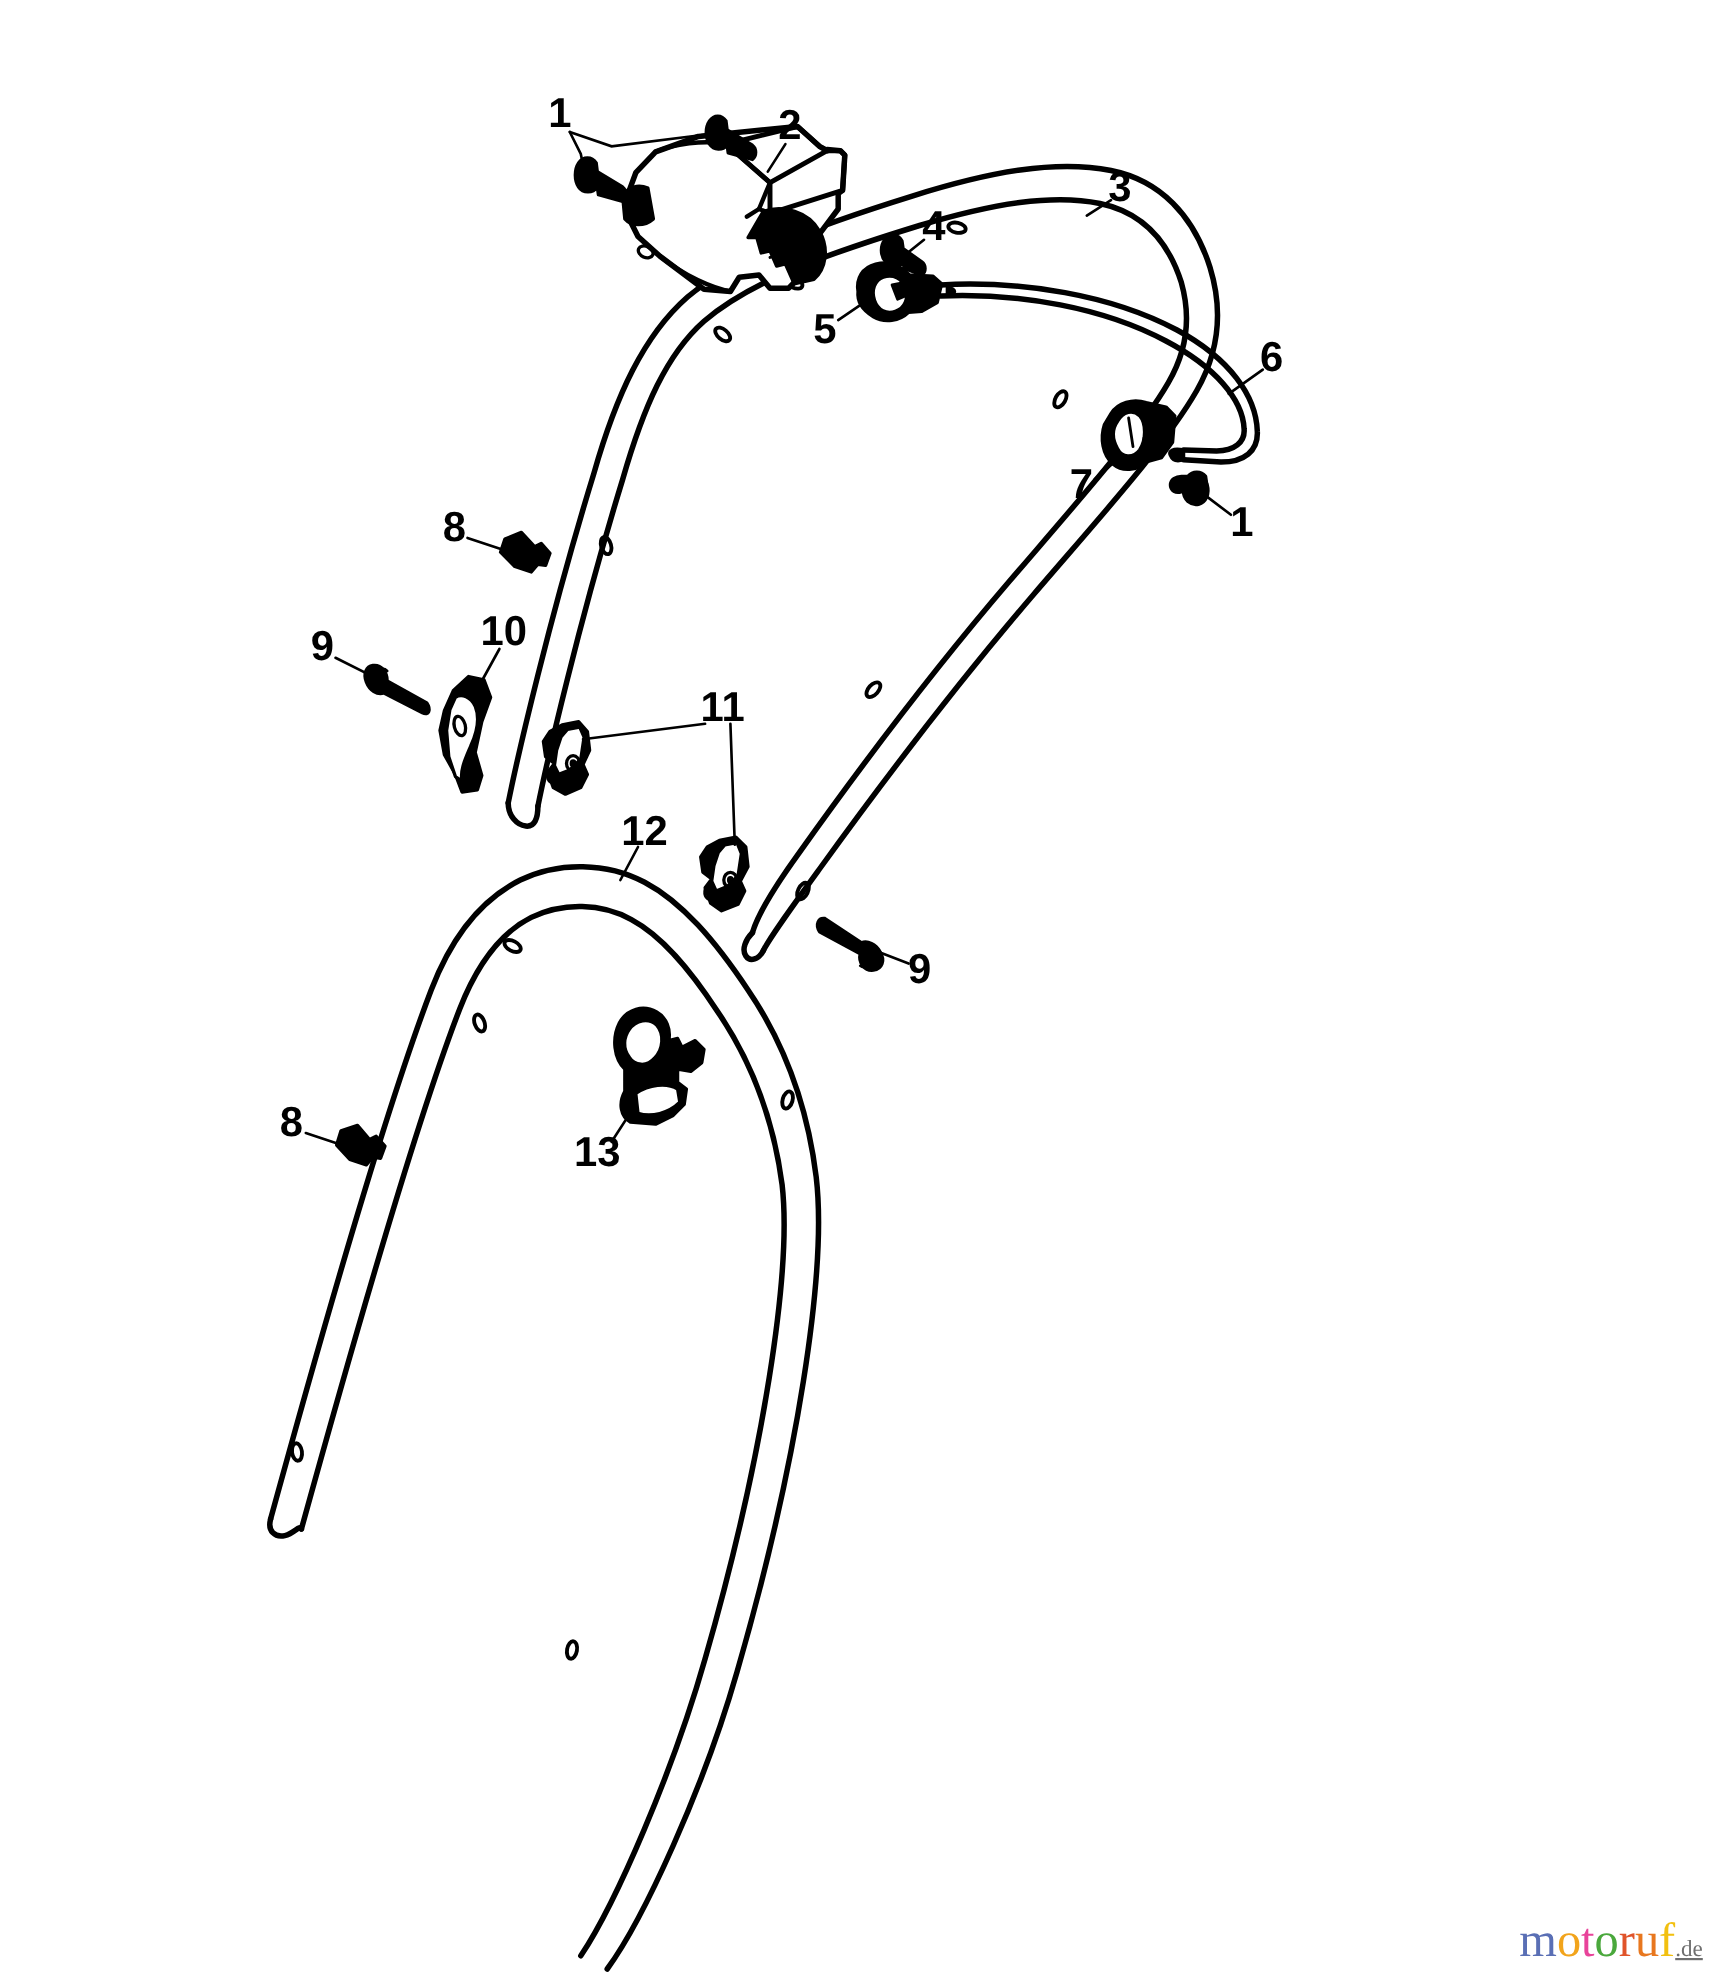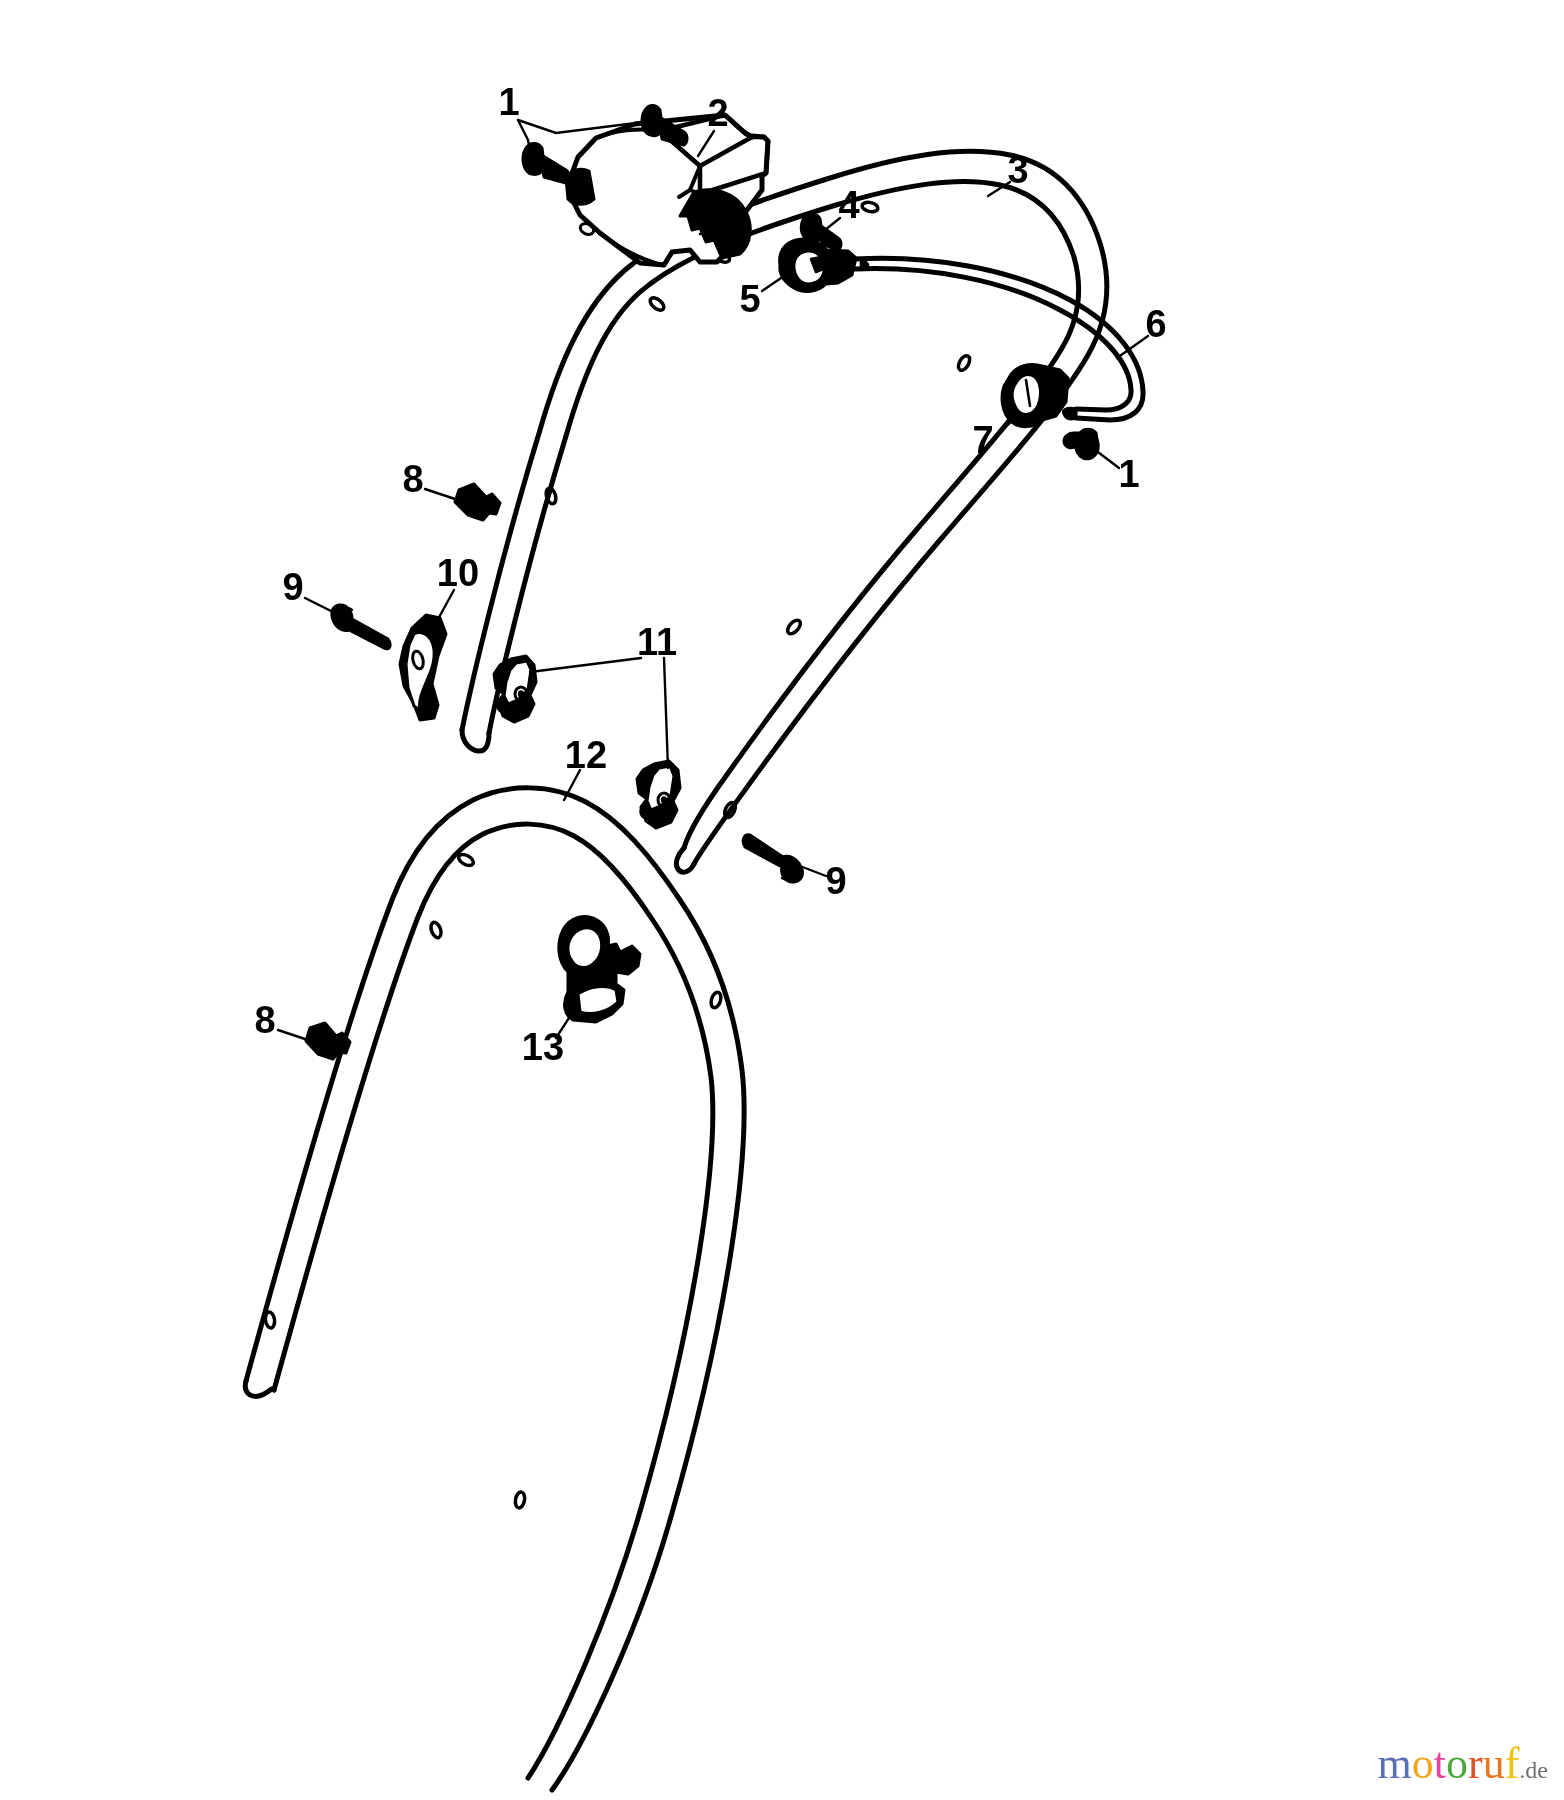--- a/index.html
+++ b/index.html
@@ -22,21 +22,21 @@
   .ink-fill{fill:#000000;stroke:#000000;stroke-linejoin:round;}
   .white-fill{fill:#ffffff;stroke:#000000;stroke-linejoin:round;stroke-linecap:round;}
   #brand-logo{
     position:absolute;right:16px;bottom:14px;
     font-family:"Liberation Serif", serif;
     font-size:44px;letter-spacing:0px;line-height:1;
     white-space:nowrap;user-select:none;
   }
   #brand-logo .lt{display:inline-block;}
   #brand-logo .suffix{
-    font-size:24px;color:#6f6f6f;letter-spacing:0px;
+    font-size:21px;color:#6f6f6f;letter-spacing:0px;text-decoration:underline;
   }
 </style>
 </head>
 <body>
 
 <div id="diagram-root">
 
 <svg class="sheet" viewBox="0 0 1564 1800" xmlns="http://www.w3.org/2000/svg">
 
   <rect x="0" y="0" width="1564" height="1800" fill="#ffffff"></rect>

